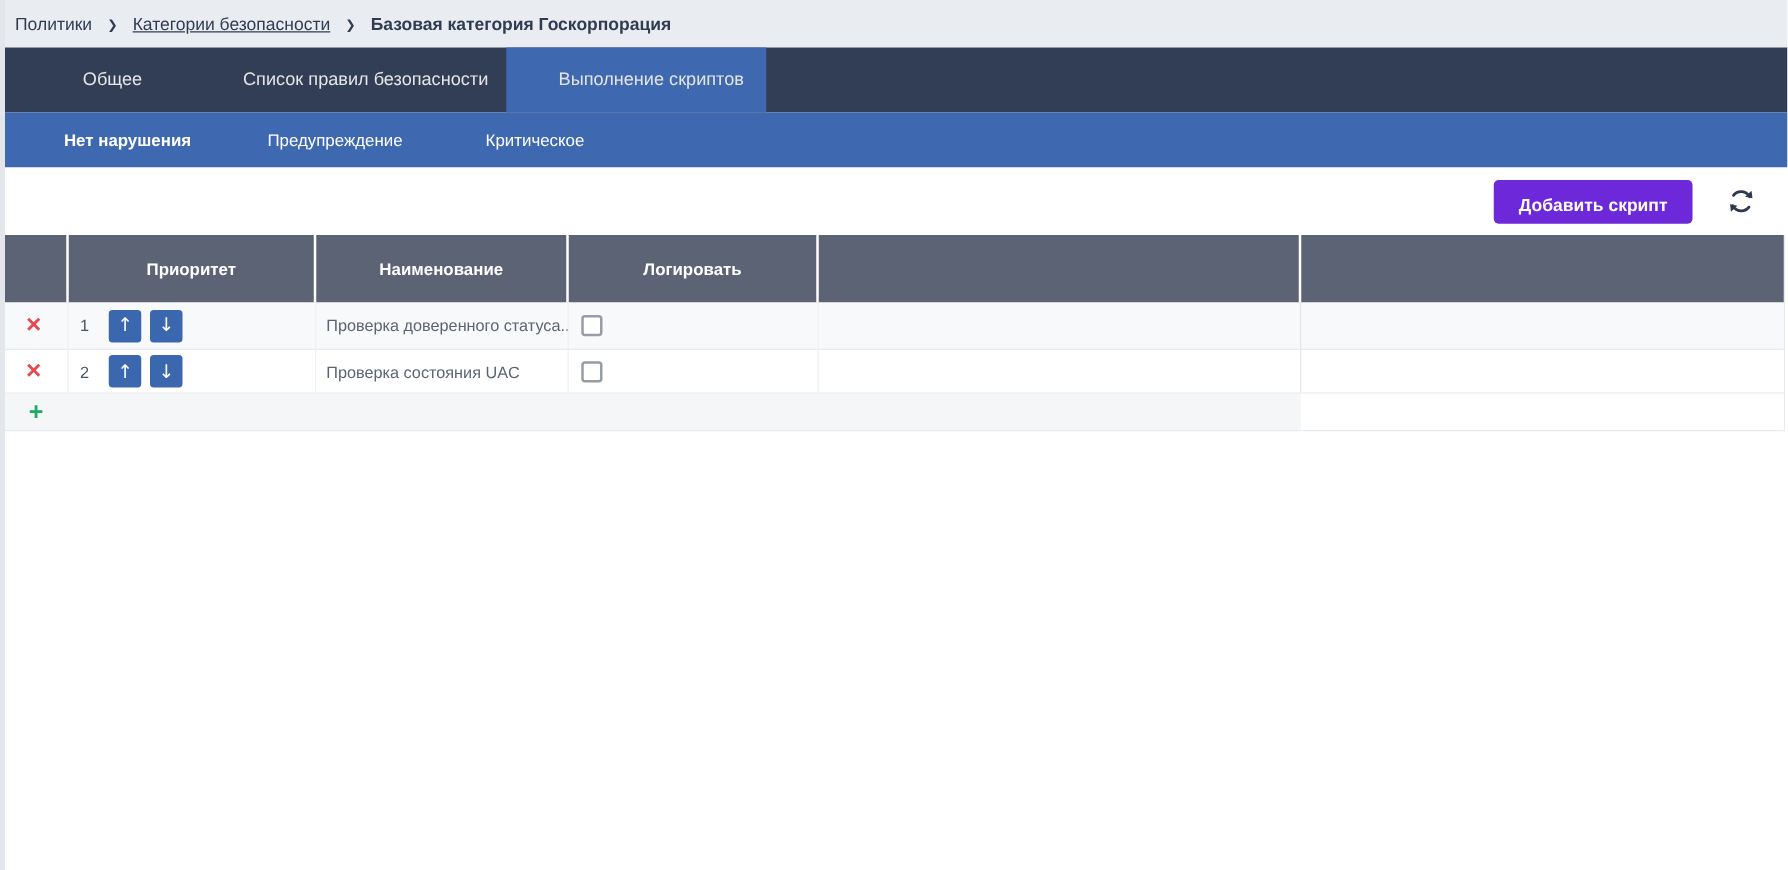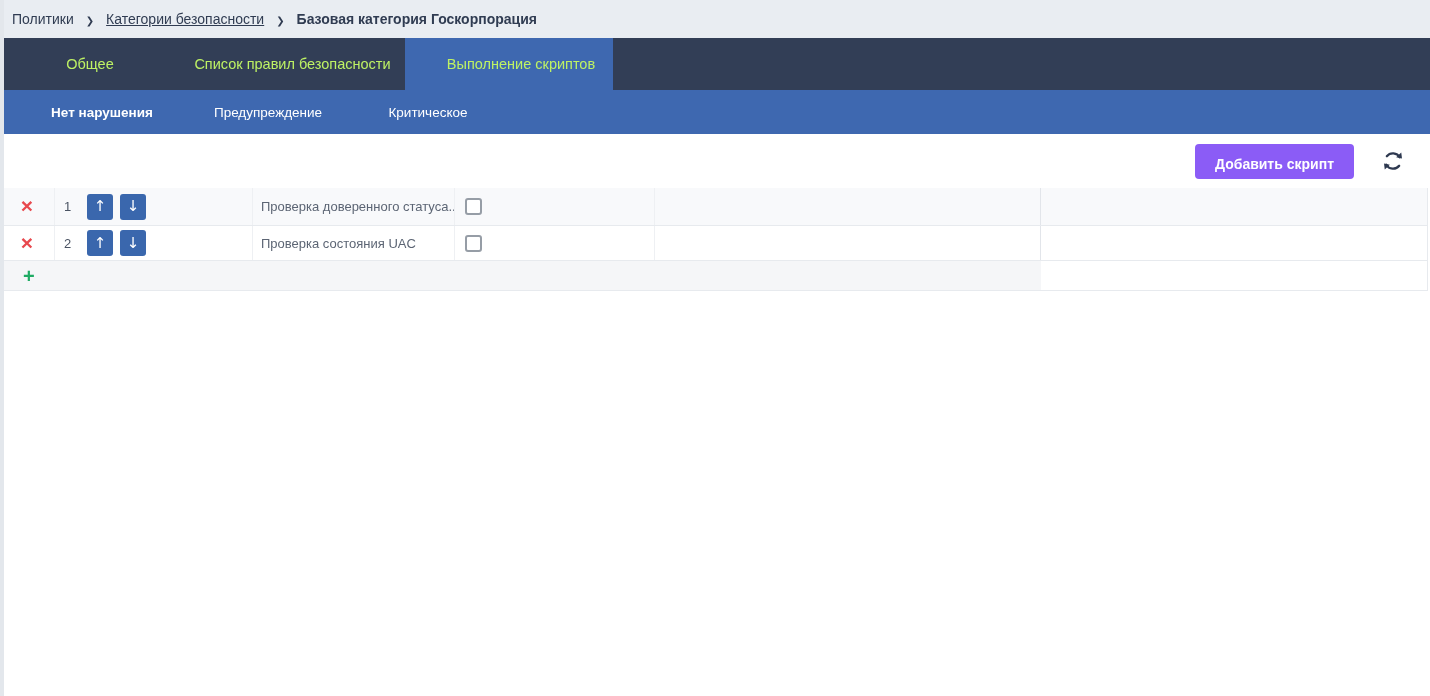--- a/index.html
+++ b/index.html
@@ -19,21 +19,21 @@
     height:38px; background:#e9edf2;
     display:flex; align-items:center; gap:12px;
     padding-left:12px; font-size:14px; color:#303c52;
   }
   .bc-item { color:#303c52; }
   .bc-sep { font-size:10px; color:#303c52; transform:translateY(1px); }
   .bc-link { text-decoration:underline; cursor:pointer; }
   .bc-current { font-weight:700; }
 
   
-  .tabbar { height:52px; background:#323e56; display:flex; color:#bef264; }
+  .tabbar { height:52px; background:#323e56; display:flex; color:#e5e5e5; }
   .tab {
     display:flex; align-items:center; justify-content:center;
     font-size:14.5px; cursor:pointer;
   }
   .tab-0 { width:180px; }
   .tab-1 { width:225px; }
   .tab-2 { width:208px; }
   .tab.active { background:#3e68b0;padding-left:24px; }
 
   
@@ -49,21 +49,21 @@
   .subtab.active { font-weight:700; }
 
   
   .toolbar {
     height:54px; background:#fff;
     display:flex; align-items:center; justify-content:flex-end;
     padding-right:16px; gap:24px;
   }
   .btn-add {
     height:35px; padding:12px 20px;
-    background:#8b5cf6; color:#fff;
+    background:#6d28d9; color:#fff;
     border:none; border-radius:4px;
     font-family:"Liberation Sans", sans-serif;
     font-size:14px; font-weight:700; cursor:pointer;
   }
   .refresh-btn {
     width:30px; height:30px; display:flex; align-items:center; justify-content:center;
     cursor:pointer; background:transparent; border:none; margin-right:6px;
   }
 
   
@@ -159,20 +159,28 @@
         <path d="M6.3 7.6 A 7.2 7.2 0 0 1 18.2 8.6"></path>
         <path d="M17.7 16.4 A 7.2 7.2 0 0 1 5.8 15.4"></path>
       </g>
       <path d="M19.6 4.2 L20.3 9.8 L14.9 8.6 Z" fill="#2e3950"></path>
       <path d="M4.4 19.8 L3.7 14.2 L9.1 15.4 Z" fill="#2e3950"></path>
     </svg>
   </button>
 </div>
 
 <div class="tbl">
+  <div class="thead">
+    <div class="th c-actions"></div>
+    <div class="th c-priority">Приоритет</div>
+    <div class="th c-name">Наименование</div>
+    <div class="th c-log">Логировать</div>
+    <div class="th c-empty1"></div>
+    <div class="th c-empty2"></div>
+  </div>
 
   <div class="trow odd">
     <div class="td c-actions">
       <span class="x-icon">×</span>
     </div>
     <div class="td c-priority">
       <span class="prio-num">1</span>
       <button class="mv-btn">↑</button>
       <button class="mv-btn">↓</button>
     </div>

